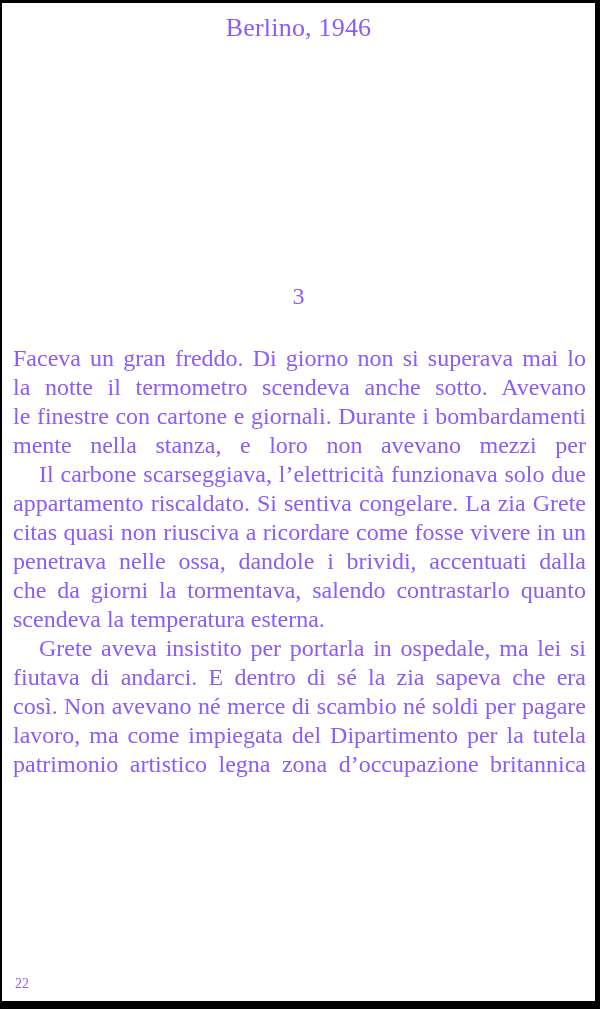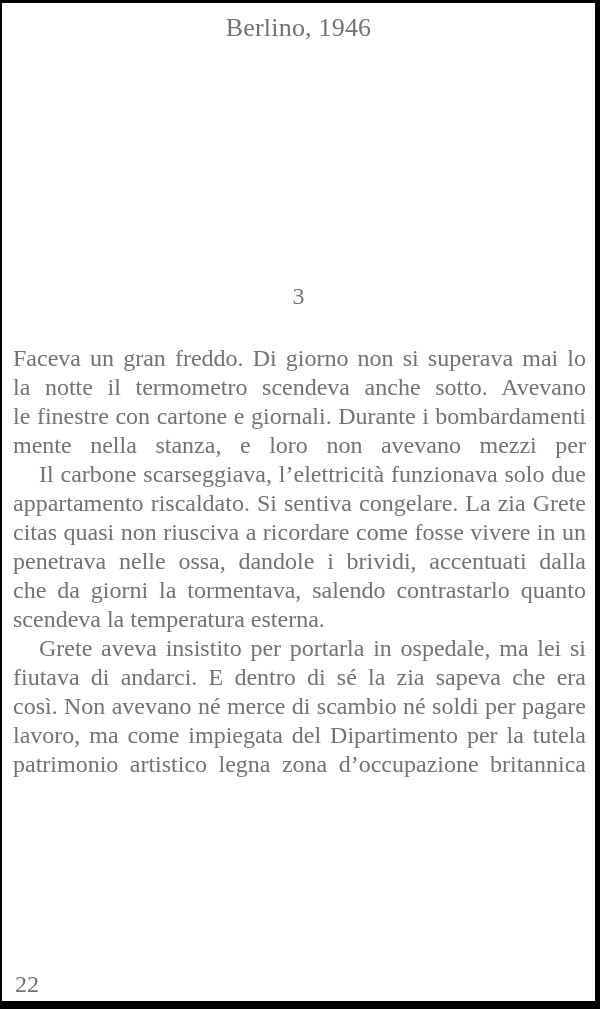--- a/index.html
+++ b/index.html
@@ -10,21 +10,21 @@
   .page {
     position: relative;
     width: 600px;
     height: 1009px;
     box-sizing: border-box;
     background: #ffffff;
     border-style: solid;
     border-color: #000000;
     border-width: 3px 5px 8px 2px; 
     font-family: "Liberation Serif", "DejaVu Serif", serif;
-    color: #737373;
+    color: #8b5cf6;
     overflow: hidden;
   }
   .running-header {
     margin-top: 9px;
     text-align: center;
     font-size: 26px;
     line-height: 32px;
     letter-spacing: 0.2px;
   }
   .chapter-number {
@@ -52,21 +52,21 @@
   .line.last {
     text-align-last: left;
   }
   .line.indent {
     text-indent: 26px;
   }
   .page-number {
     position: absolute;
     left: 13px;
     bottom: 6px;
-    font-size: 24px;
+    font-size: 14px;
     line-height: 22px;
   }
 </style>
 </head>
 <body>
 
 <div class="page">
 
   <div class="running-header">Berlino, 1946</div>
 

